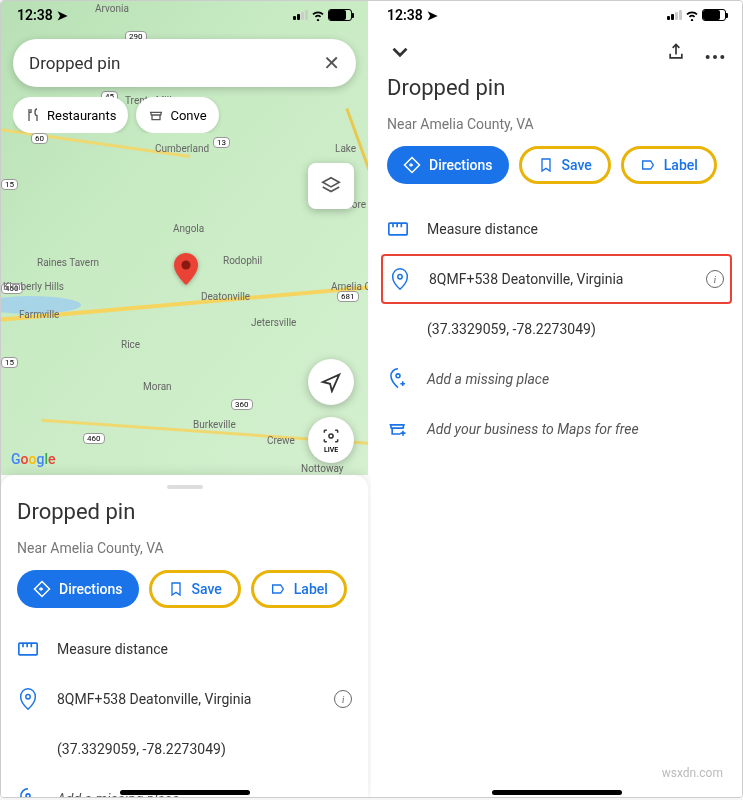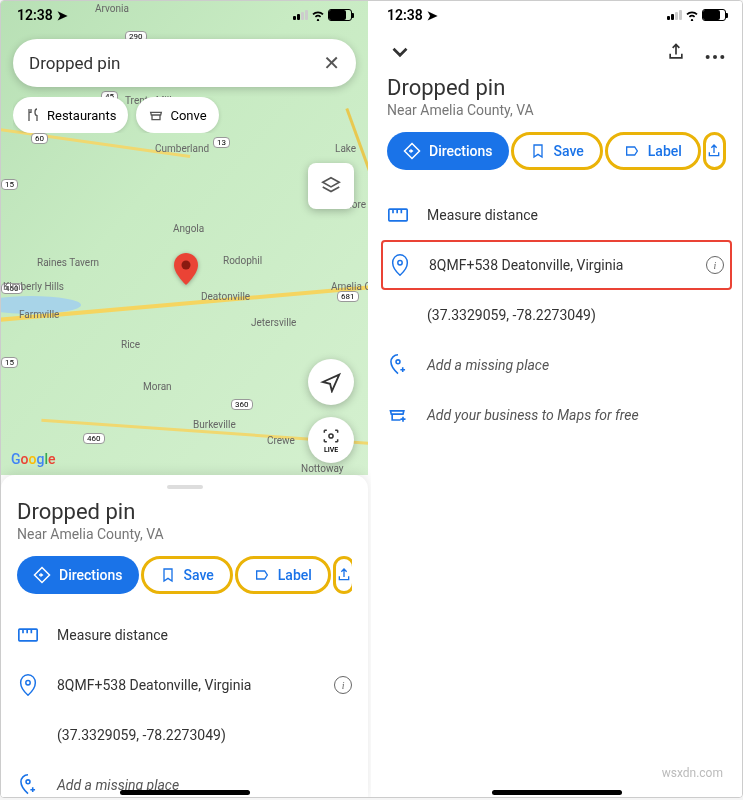--- a/index.html
+++ b/index.html
@@ -42,22 +42,22 @@
 .chips{position:absolute;top:96px;left:12px;display:flex;gap:8px;overflow:hidden;width:360px;}
 .chip{background:#fff;border-radius:18px;height:36px;padding:0 12px;display:flex;align-items:center;gap:6px;font-size:13px;box-shadow:0 1px 4px rgba(0,0,0,0.15);white-space:nowrap;}
 .fab{position:absolute;right:14px;width:46px;height:46px;background:#fff;border-radius:23px;box-shadow:0 2px 8px rgba(0,0,0,0.25);display:flex;align-items:center;justify-content:center;}
 .fab-layers{top:162px;border-radius:8px;}
 .fab-nav{bottom:70px;}
 .fab-live{bottom:12px;flex-direction:column;font-size:7px;font-weight:600;}
 
 .sheet{position:absolute;bottom:0;left:0;right:0;background:#fff;border-radius:14px 14px 0 0;box-shadow:0 -2px 12px rgba(0,0,0,0.1);padding:10px 16px 0;}
 .handle{width:36px;height:4px;background:#ddd;border-radius:2px;margin:0 auto 10px;}
 .title{font-size:22px;color:#333;}
-.subtitle{font-size:14px;color:#777;margin-top:2px;}
-.btn-row{display:flex;gap:2px;margin-top:14px;overflow:hidden;}
+.subtitle{font-size:14px;color:#777;margin-top:16px;}
+.btn-row{display:flex;gap:10px;margin-top:14px;overflow:hidden;}
 .pill{height:38px;border-radius:19px;padding:0 16px;display:flex;align-items:center;gap:8px;font-size:14px;font-weight:500;white-space:nowrap;}
 .pill-primary{background:#1a73e8;color:#fff;}
 .pill-outline{border:3px solid #eab308;color:#1a73e8;}
 .pill-icon{width:40px;padding:0;justify-content:center;}
 .list{margin-top:16px;}
 .list-item{display:flex;align-items:center;min-height:50px;gap:18px;padding:4px 0;}
 .list-item-hl{border:2px solid #ea4335;border-radius:4px;margin:0 -6px;padding:4px 6px;}
 .li-icon{width:22px;color:#1a73e8;display:flex;justify-content:center;flex-shrink:0;}
 .li-text{flex:1;font-size:14px;color:#333;}
 .li-text.italic{font-style:italic;color:#555;}

